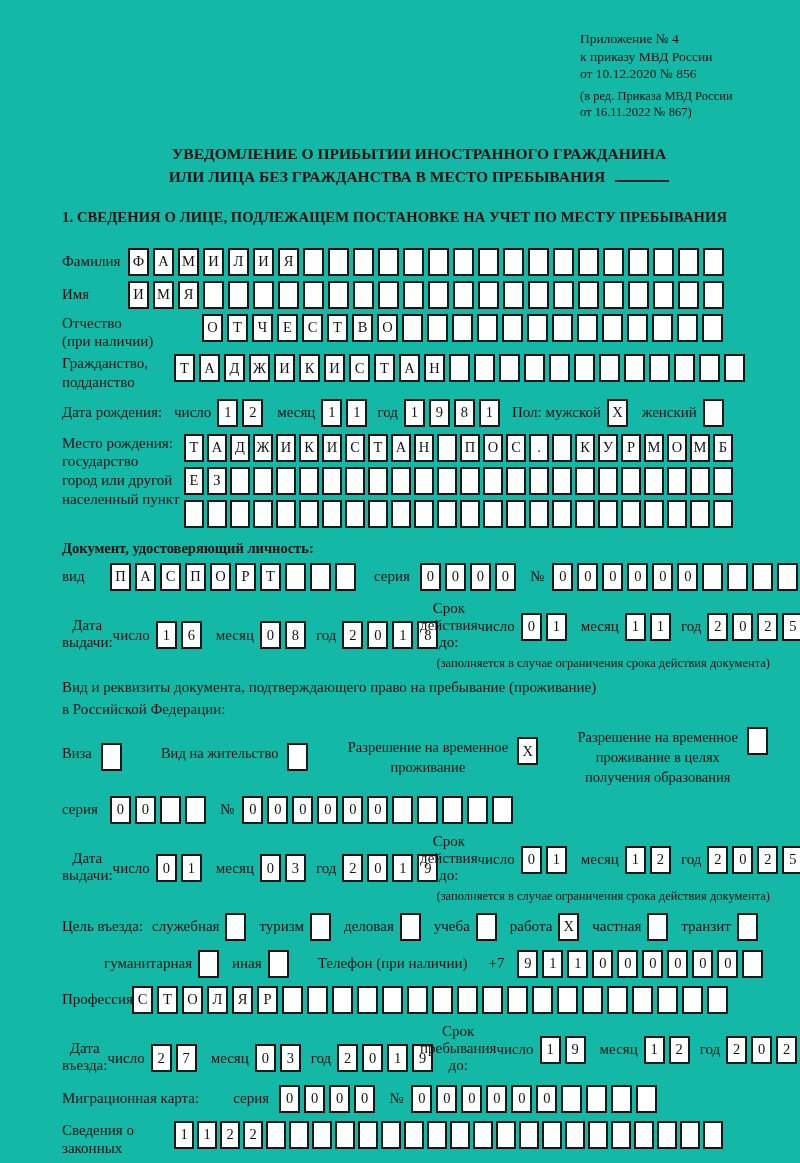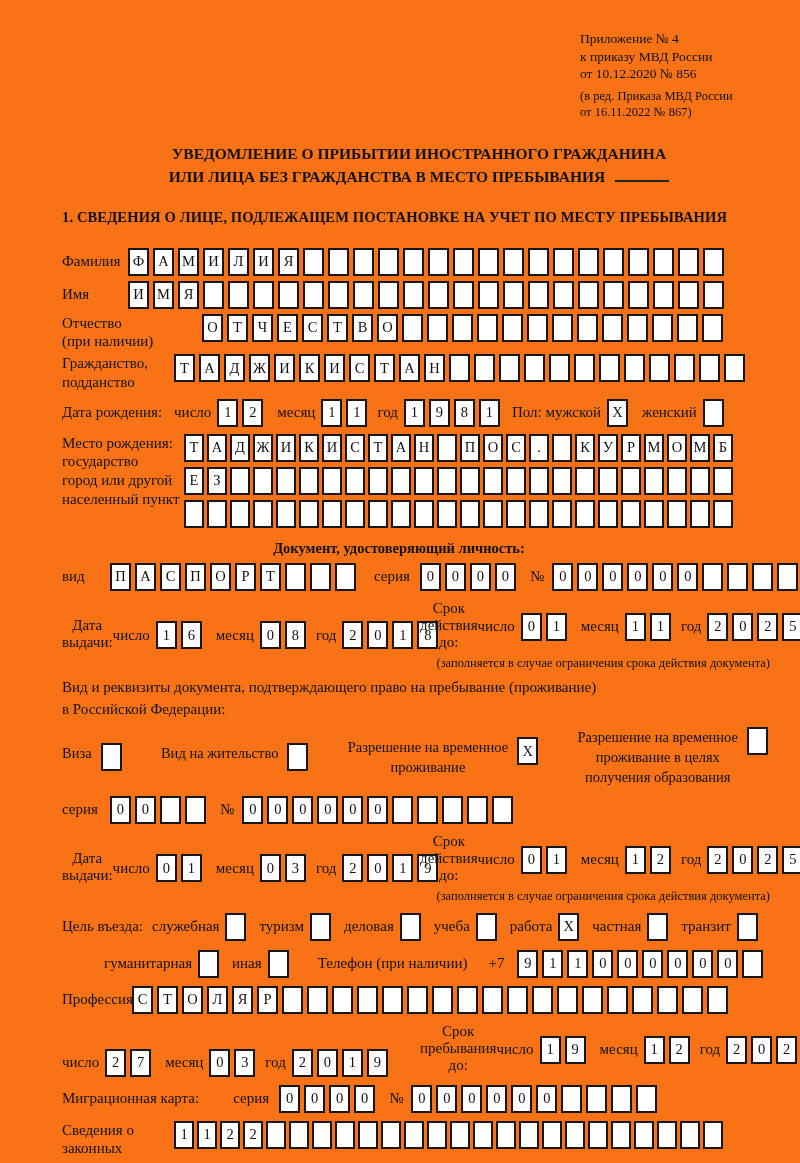--- a/index.html
+++ b/index.html
@@ -1,20 +1,20 @@
 <!DOCTYPE html>
 <html lang="ru"><head>
 <meta charset="utf-8">
 <style>
   html,body{margin:0;padding:0;background:#fff;}
   .page{
     width:800px;height:1163px;box-sizing:border-box;
     padding:30px 24px 0 62px;
     font-family:"Liberation Serif","DejaVu Serif",serif;
-    color:#111;background:#f97316;overflow:hidden;position:relative;
+    color:#111;background:#14b8a6;overflow:hidden;position:relative;
   }
   .appendix{margin-left:auto;width:196px;font-size:13.5px;line-height:1.3;}
   .appendix .rev{font-size:12.5px;}
   .appendix .rev.first{margin-top:5px;}
   .forma{text-align:right;margin:18px 36px 0 0;font-weight:bold;font-size:15.5px;letter-spacing:.4px;}
   .title{text-align:center;font-weight:bold;font-size:15.5px;margin-top:22px;line-height:1.5;}
   .blank-line{display:inline-block;width:54px;border-bottom:2px solid #222;margin-left:10px;vertical-align:baseline;}
   .sec1{font-weight:bold;font-size:14.6px;margin-top:20px;white-space:nowrap;letter-spacing:.1px;}
 
   .row{display:flex;align-items:center;margin-top:5px;white-space:nowrap;}
@@ -25,21 +25,21 @@
   .cell{
     width:17px;height:24px;border:2px solid #161616;margin-right:4px;
     display:inline-flex;align-items:center;justify-content:center;
     font-size:14.5px;background:#fff;flex-shrink:0;
   }
   .tight .cell{width:16px;margin-right:3px;}
   .cellcol .cells{display:flex;margin-bottom:5px;}
   .mid{font-size:15px;margin:0 10px 0 14px;flex-shrink:0;}
   .mid.num{margin:0 8px 0 10px;}
 
-  .center-bold{font-weight:bold;font-size:14.5px;text-align:center;margin:7px 40px 0 0;}
+  .center-bold{font-weight:bold;font-size:14.5px;margin:7px 40px 0 0;}
   .datepair{display:flex;margin-top:9px;align-items:flex-end;}
   .dcol{display:flex;flex-direction:row;}
   .dcol.left{width:352px;}
   .dcol.right{width:352px;margin-left:6px;}
   .dhead{font-size:15px;text-align:center;margin-bottom:3px;}
   .drow{display:flex;align-items:center;white-space:nowrap;}
   .dlbl{font-size:15px;margin-right:6px;}
   .dlbl.n2{margin-left:10px;} .dlbl.n3{margin-left:6px;}
   .dnote{font-size:12.5px;text-align:right;margin:2px 6px 0 0;}
   .para{font-size:15px;margin-top:8px;}
@@ -580,20 +580,21 @@
         <span class="cell"></span>
         <span class="cell"></span>
         <span class="cell"></span>
         <span class="cell"></span>
         <span class="cell"></span>
       </span>
   </div>
 
   <div class="datepair">
     <div class="dcol left">
+      <div class="dhead">Дата въезда:</div>
       <div class="drow">
         <span class="dlbl">число</span>
         <span class="cells">
             <span class="cell">2</span>
             <span class="cell">7</span>
           </span>
         <span class="dlbl n2">месяц</span>
         <span class="cells">
             <span class="cell">0</span>
             <span class="cell">3</span>

